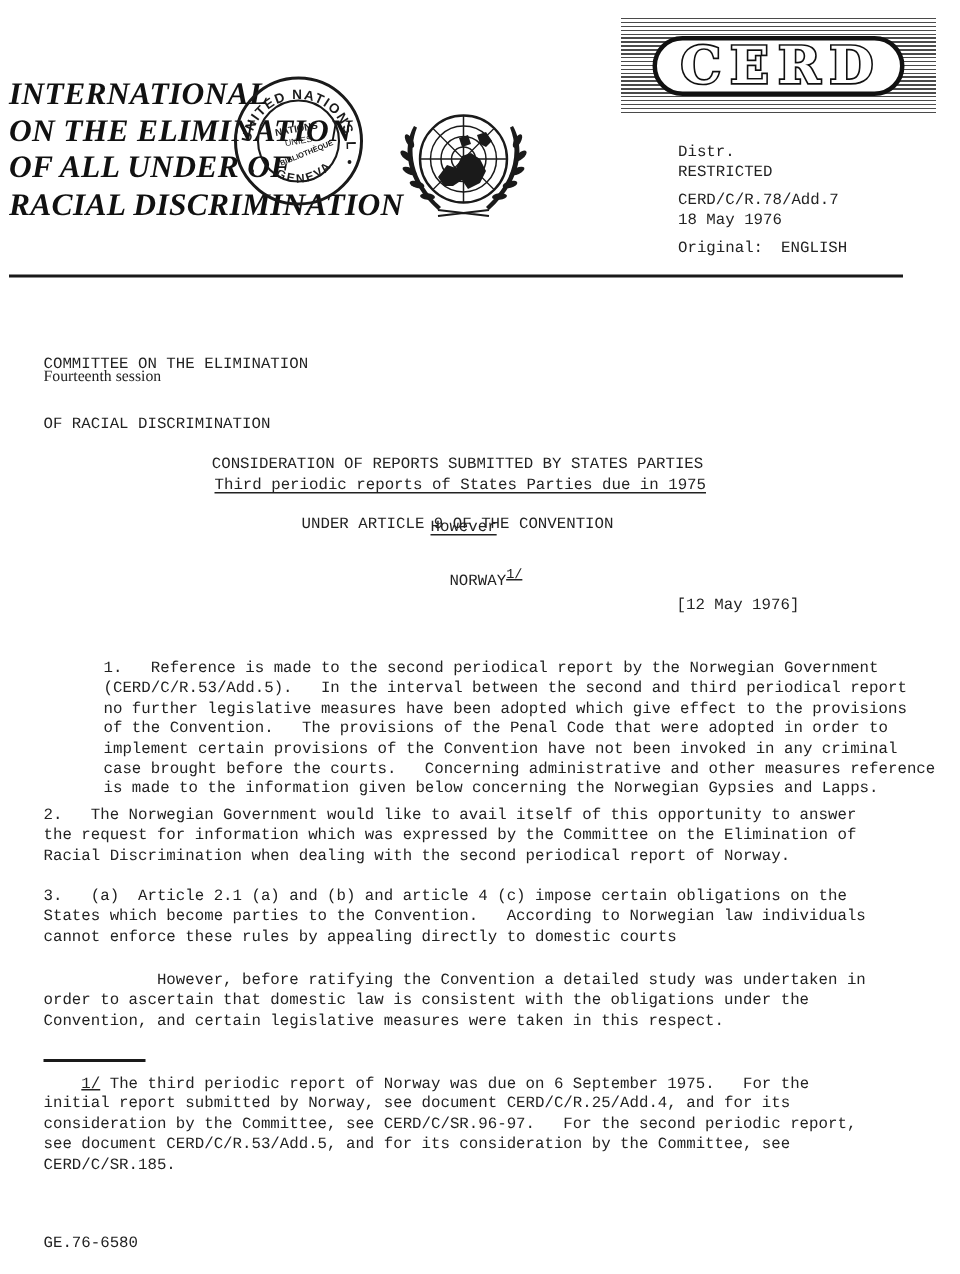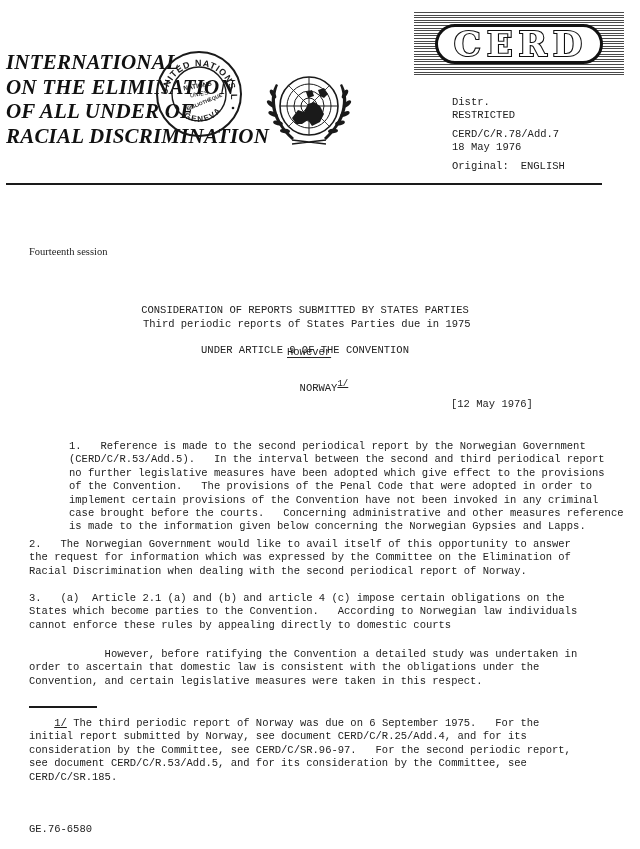--- a/index.html
+++ b/index.html
@@ -113,20 +113,21 @@
       top: 277px;
       text-align: center;
     }
     .consideration div { position: relative; }
     .consideration .l1 { left: 11px; }
     .consideration .l2 { left: 11px; }
 
     .periodic {
       left: 143px;
       top: 318px;
+      text-decoration: underline;
       text-underline-offset: 2px;
     }
     .addendum {
       left: 287px;
       top: 346px;
       text-decoration: underline;
       text-underline-offset: 2px;
     }
     .country {
       left: 287px;
@@ -241,20 +242,22 @@
   <div>18 May 1976</div>
   <div class="gap"></div>
   <div>
     <span class="orig-label">Original:</span><span>ENGLISH</span>
   </div>
 </div>
 
 <div class="abs top-rule"></div>
 
 <div class="abs mono committee">
+  <div>COMMITTEE ON THE ELIMINATION</div>
+  <div>OF RACIAL DISCRIMINATION</div>
 </div>
 <div class="abs mono session">Fourteenth session</div>
 
 <div class="abs mono consideration">
   <div class="l1">CONSIDERATION OF REPORTS SUBMITTED BY STATES PARTIES</div>
   <div class="l2">UNDER ARTICLE 9 OF THE CONVENTION</div>
 </div>
 
 <div class="abs mono periodic">Third periodic reports of States Parties due in 1975</div>
 <div class="abs mono addendum">However</div>

